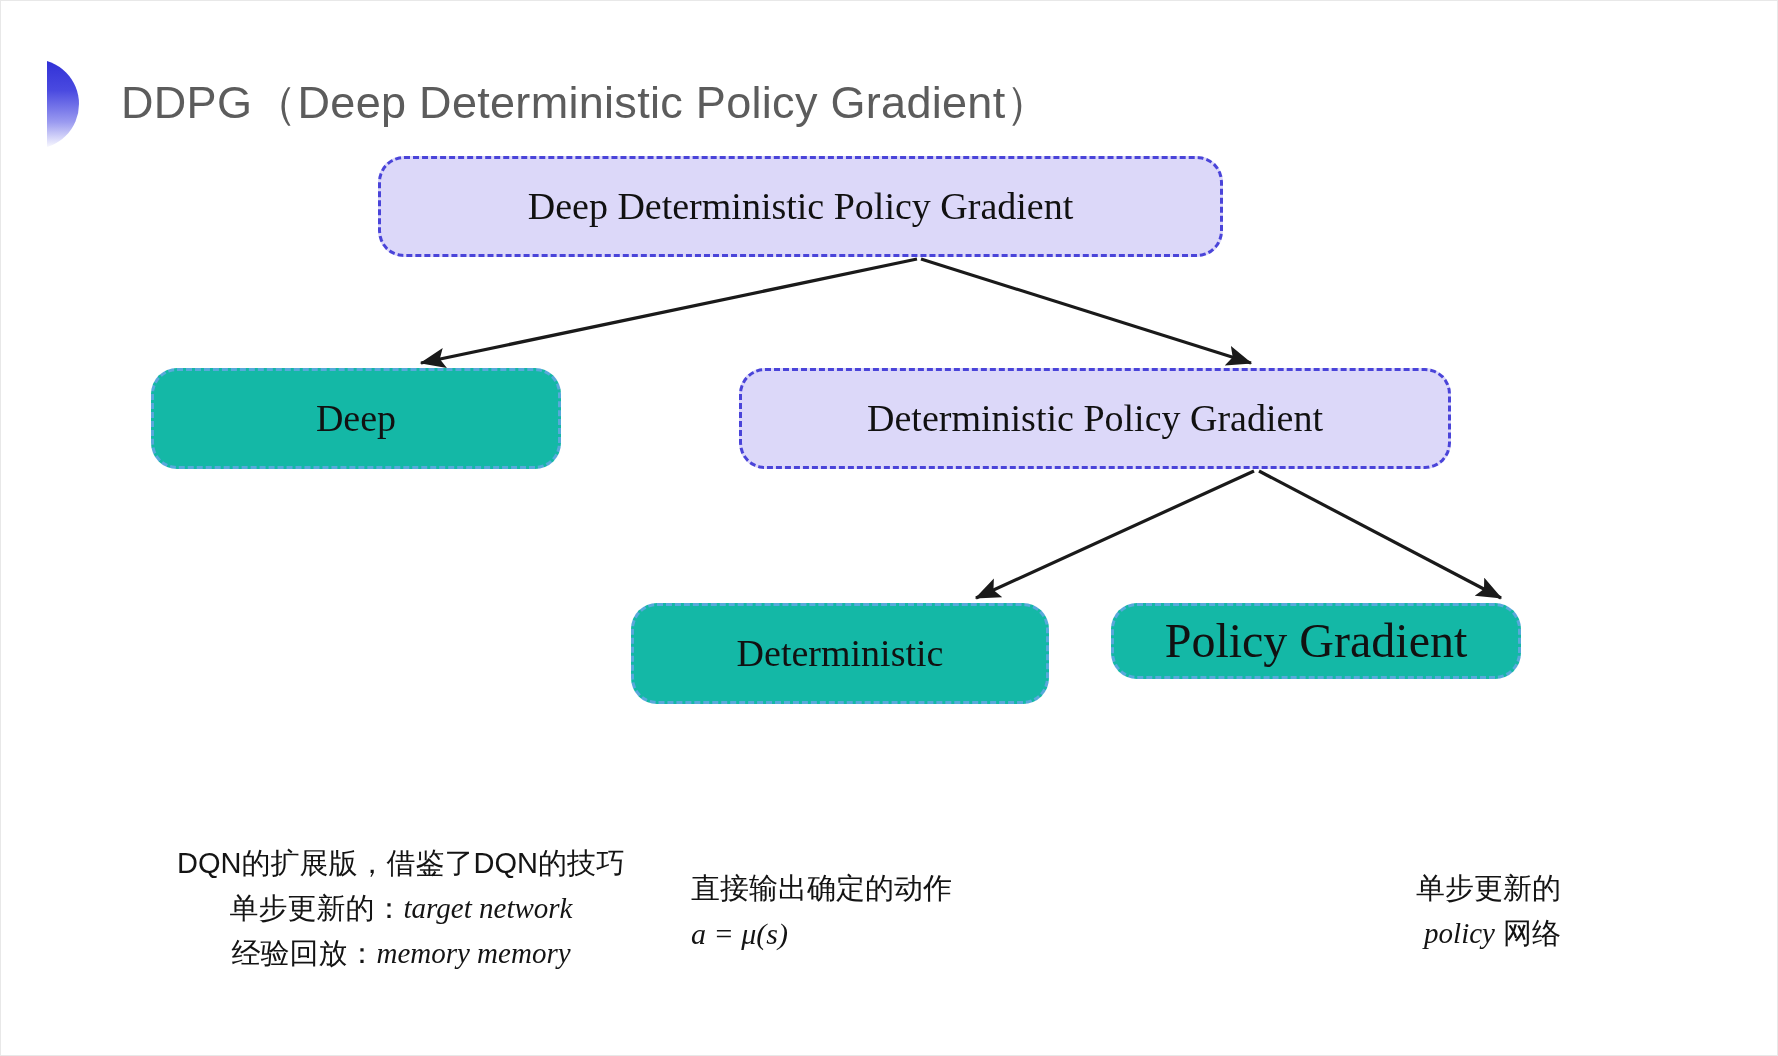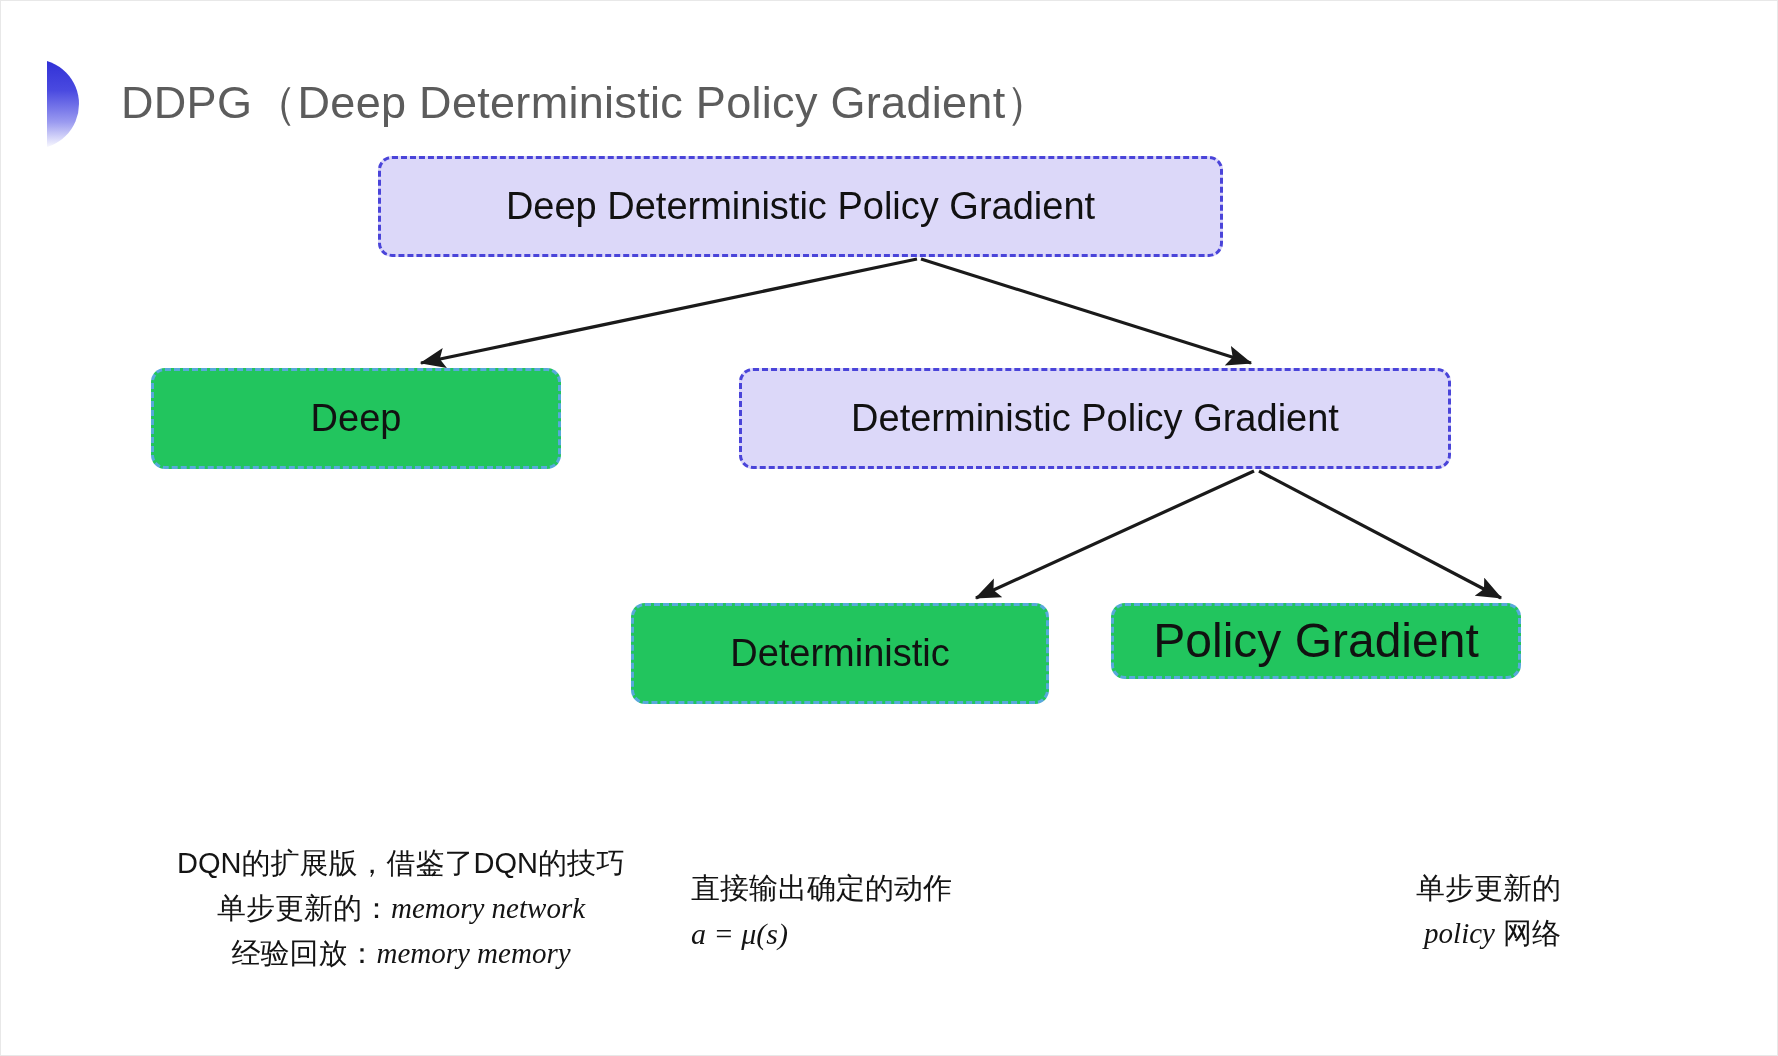--- a/index.html
+++ b/index.html
@@ -45,35 +45,35 @@
     letter-spacing: 0.3px;
     white-space: nowrap;
     font-family: "Liberation Sans", sans-serif;
     margin-left: 28px;
   }
 
   
   .node {
     position: absolute;
     box-sizing: border-box;
-    border-radius: 14px;
+    border-radius: 26px;
     display: flex;
     align-items: center;
     justify-content: center;
     text-align: right;
     color: #111111;
-    font-family: Liberation Sans, sans-serif;
+    font-family: Liberation Serif, serif;
     line-height: 1.15;
   }
   .node-purple {
     background: #dcd8f9;
     border: 3px dashed #4a44d9;
   }
   .node-blue {
-    background: #22c55e;
+    background: #14b8a6;
     border: 3px dashed #58a9db;
   }
 
   #node-root      { left: 377px; top: 155px;  width: 845px; height: 101px; font-size: 38px; }
   #node-deep      { left: 150px; top: 367px;  width: 410px; height: 101px; font-size: 38px; }
   #node-dpg       { left: 738px; top: 367px;  width: 712px; height: 101px; font-size: 38px; }
   #node-det       { left: 630px; top: 602px;  width: 418px; height: 101px; font-size: 38px; }
   #node-pg        { left: 1110px; top: 602px; width: 410px; height: 76px; font-size: 48px; }
 
   
@@ -155,21 +155,21 @@
   <div id="node-deep" class="node node-blue">Deep</div>
 
   <div id="node-dpg" class="node node-purple">Deterministic Policy Gradient</div>
 
   <div id="node-det" class="node node-blue">Deterministic</div>
 
   <div id="node-pg" class="node node-blue">Policy Gradient</div>
 
   <div id="note-deep" class="note">
     <div class="note-line l1">DQN的扩展版，借鉴了DQN的技巧</div>
-    <div class="note-line l2"><span>单步更新的：</span><span class="ital">memory network</span></div>
+    <div class="note-line l2"><span>单步更新的：</span><span class="ital">target network</span></div>
     <div class="note-line l3"><span>经验回放：</span><span class="ital">memory memory</span></div>
   </div>
 
   <div id="note-det" class="note">
     <div class="note-line">直接输出确定的动作</div>
     <div class="note-line formula">a = μ(s)</div>
   </div>
 
   <div id="note-pg" class="note">
     <div class="note-line">单步更新的</div>

